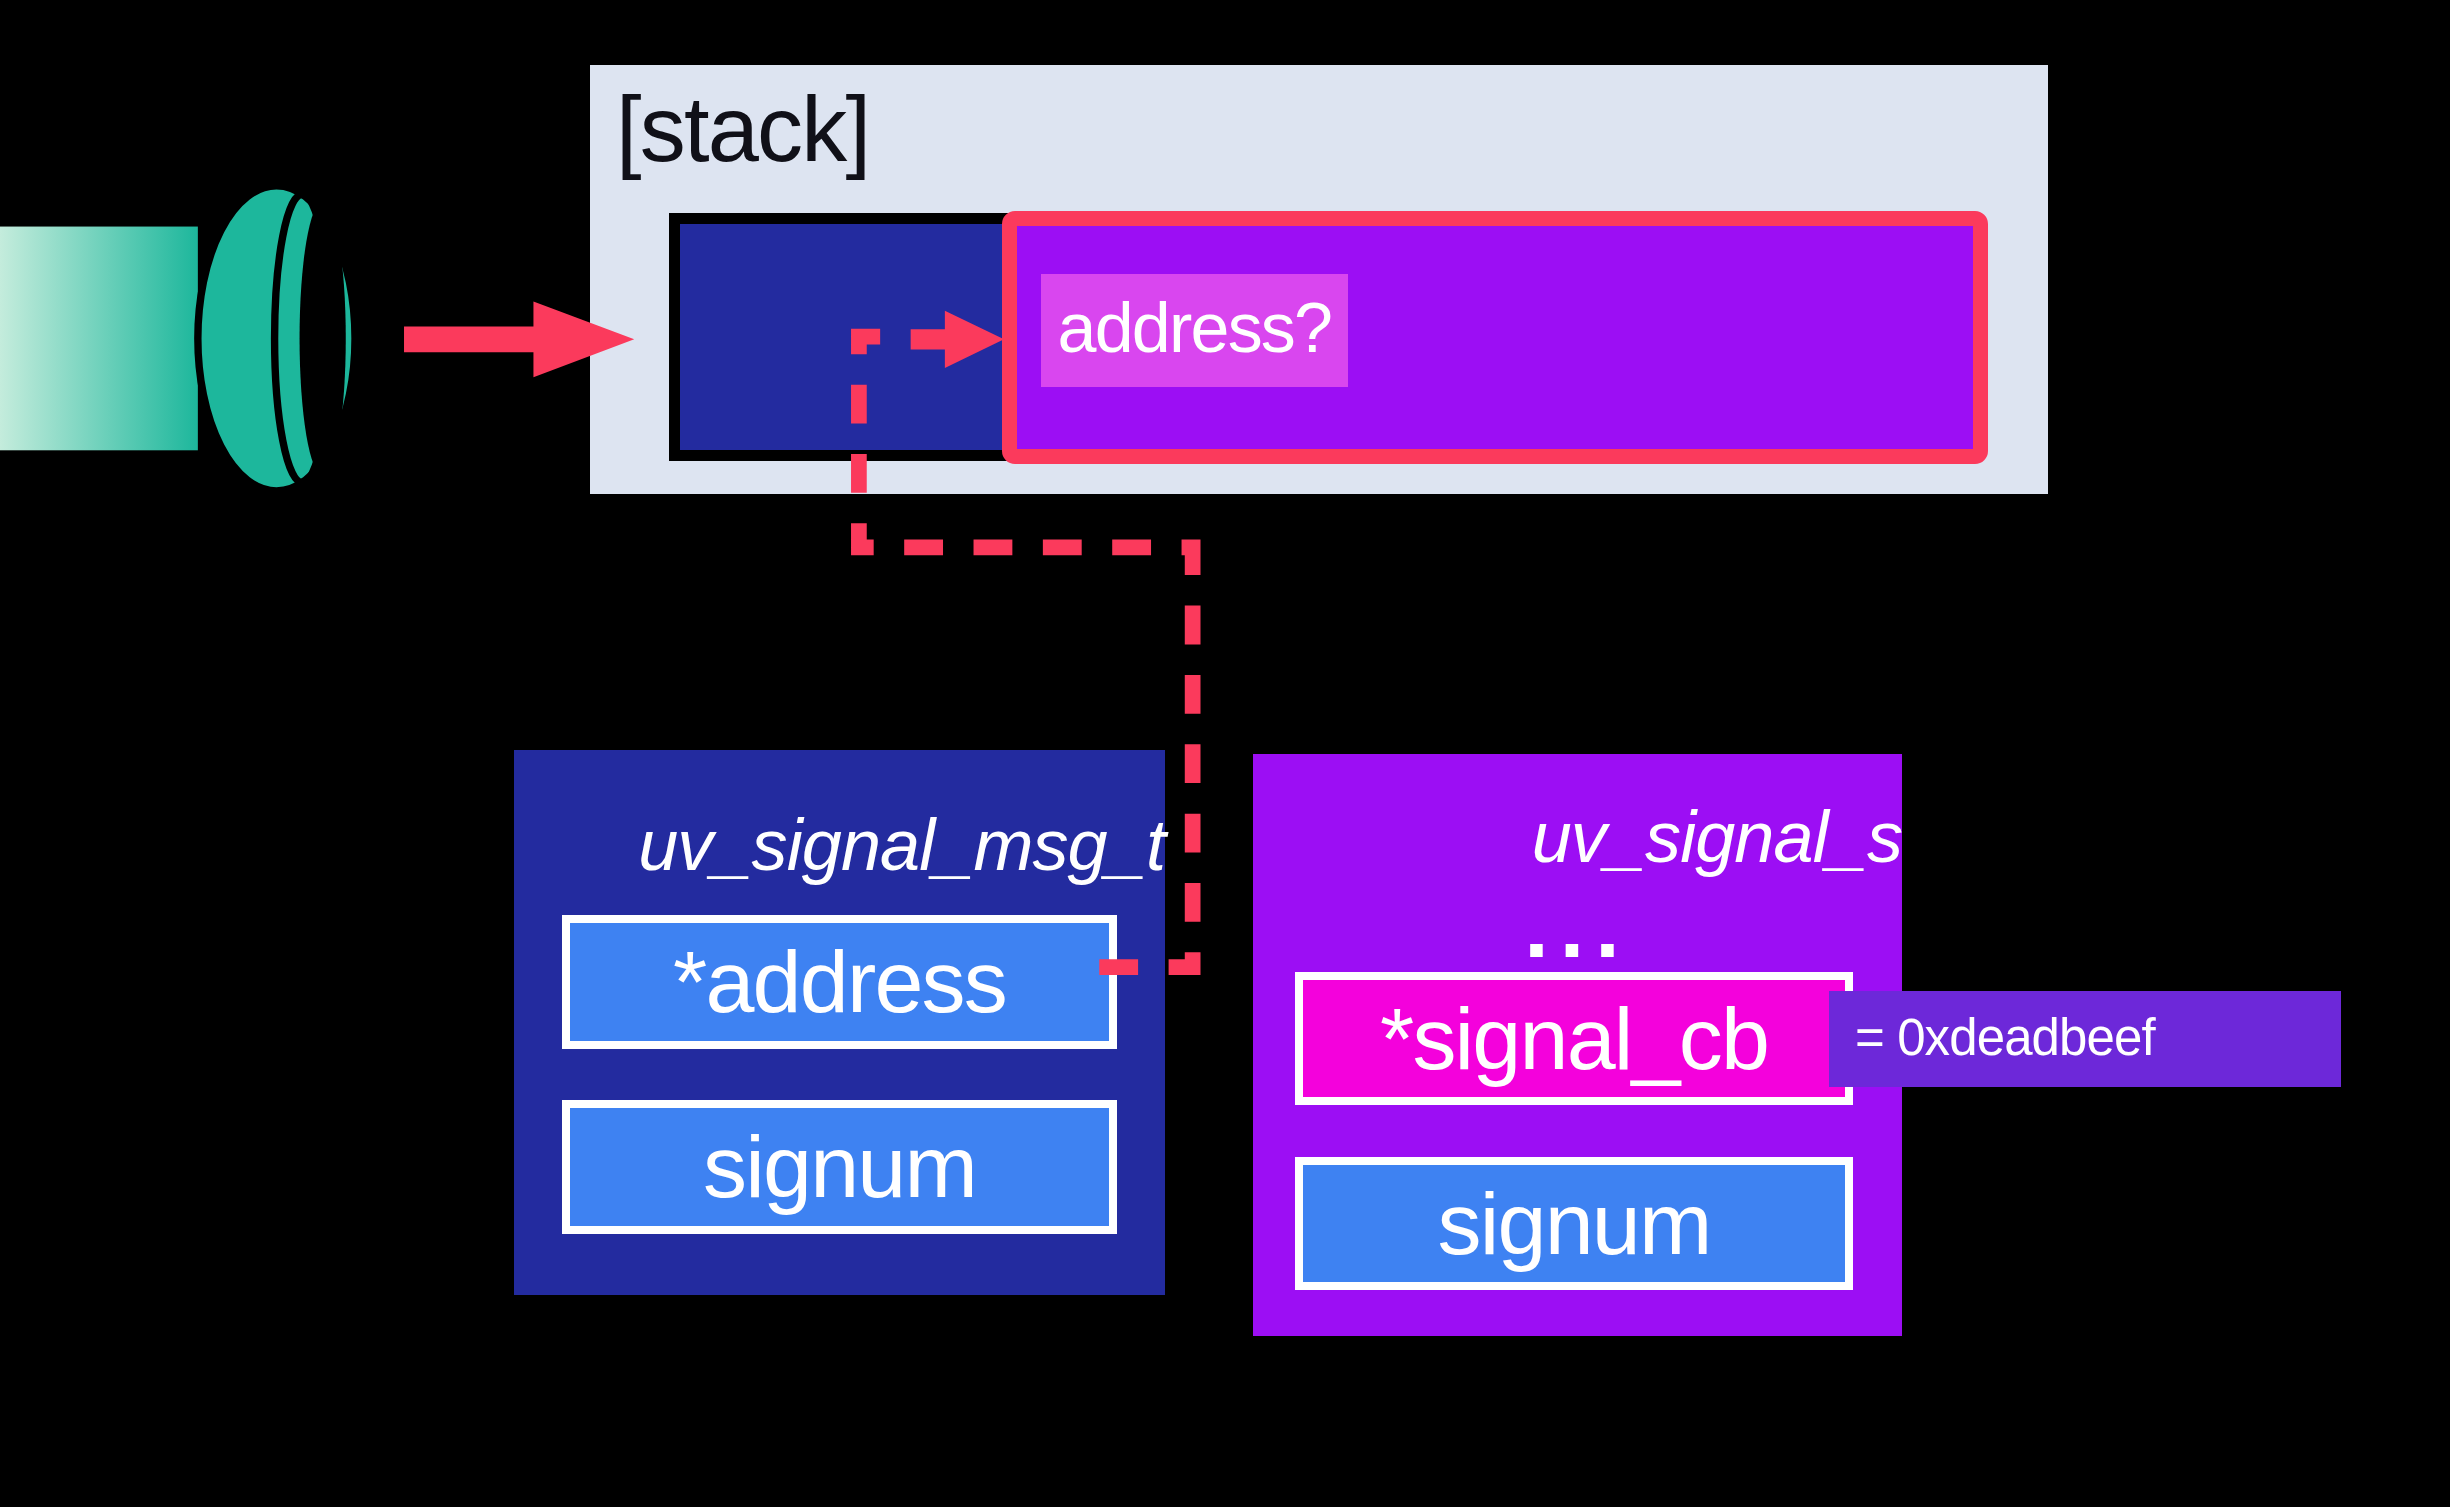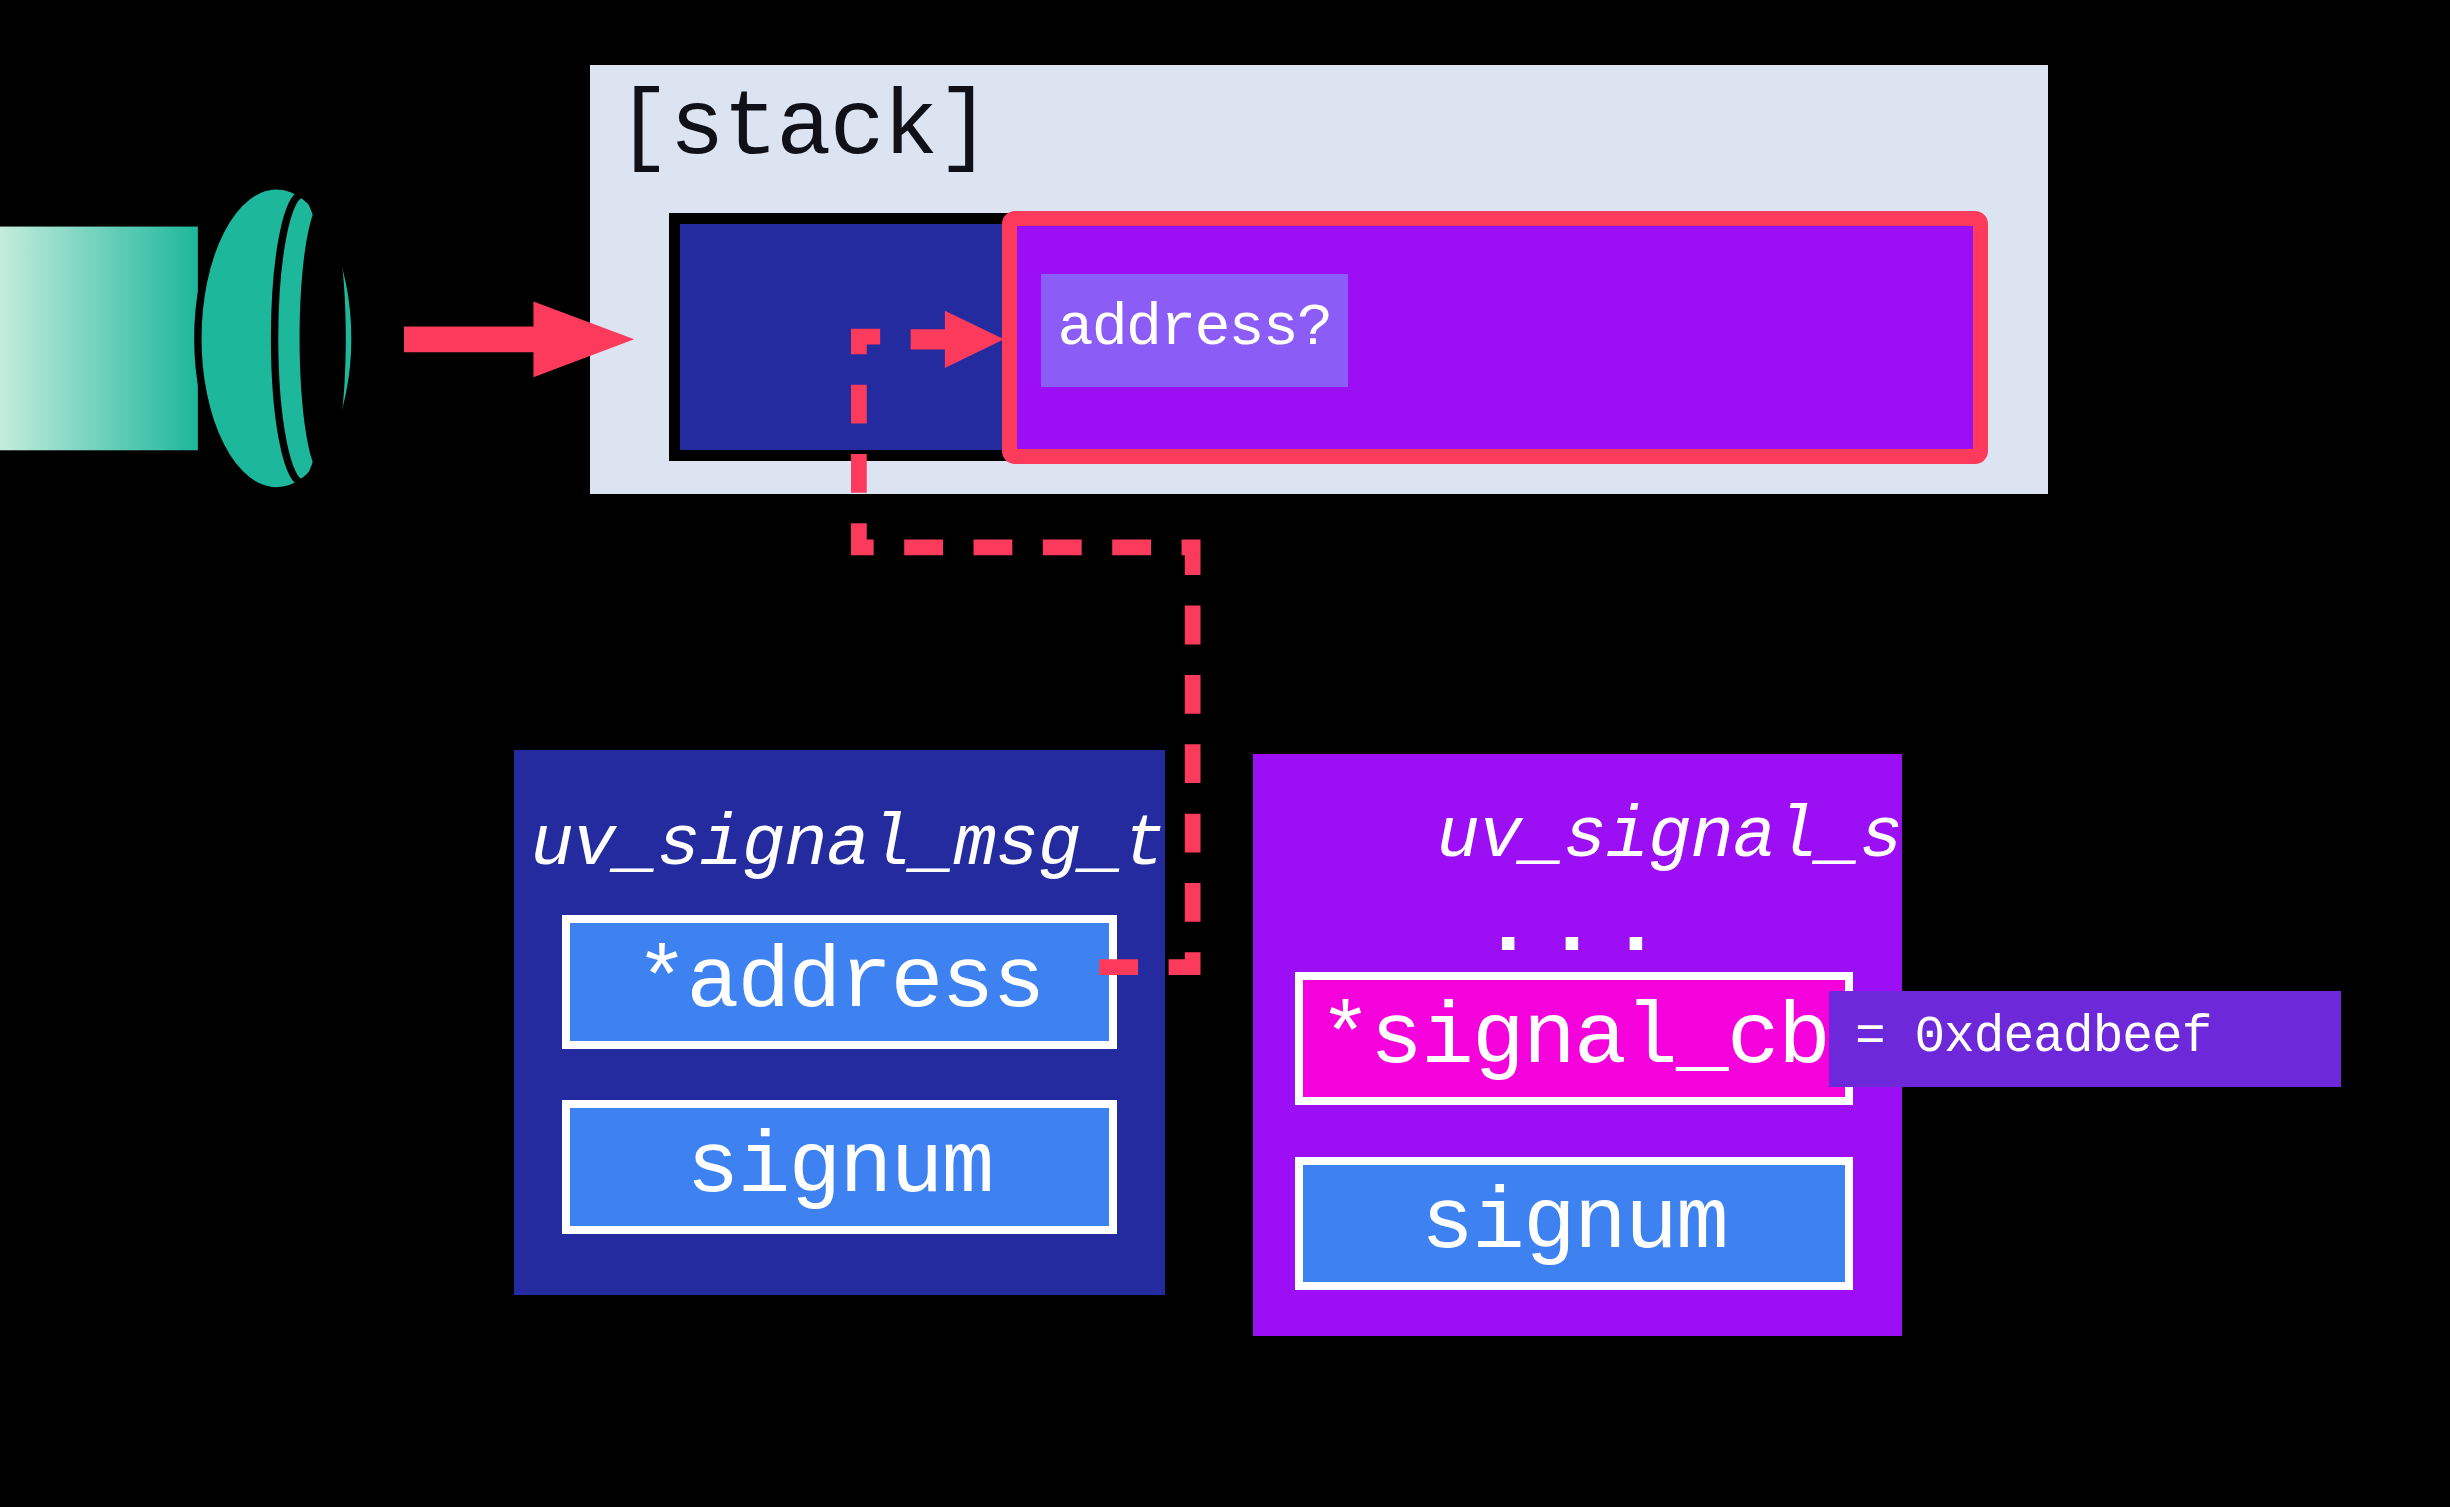--- a/index.html
+++ b/index.html
@@ -6,21 +6,21 @@
     margin: 0;
     padding: 0;
     background: #000;
   }
   .canvas {
     position: relative;
     width: 2450px;
     height: 1336px;
     background: #000;
     overflow: hidden;
-    font-family: Liberation Mono, monospace;
+    font-family: Liberation Sans, sans-serif;
   }
   .abs { position: absolute; }
 
   
   .stack-panel {
     left: 590px; top: 65px;
     width: 1458px; height: 429px;
     background: #dde4f1;
   }
   .stack-title {
@@ -48,23 +48,23 @@
     border: 15px solid #fb3a5c;
     border-radius: 13px;
     box-sizing: border-box;
   }
   .address-label {
     position: absolute;
     left: 24px; top: 48px;
     height: 113px;
     line-height: 109px;
     padding: 0 16.6px;
-    background: #8b5cf6;
-    color: #ffffff;
-    font-size: 60px;
+    background: #d946ef;
+    color: #ffffff;
+    font-size: 70px;
     letter-spacing: -1.8px;
     white-space: nowrap;
   }
 
   
   .struct {
     box-sizing: border-box;
   }
   .struct-msg {
     left: 514px; top: 750px;

